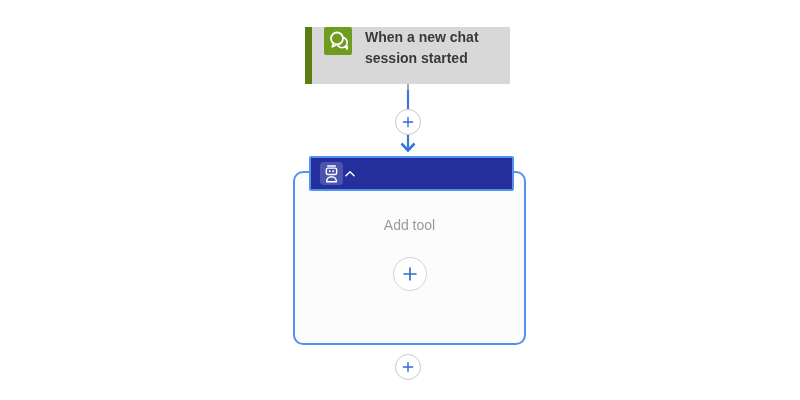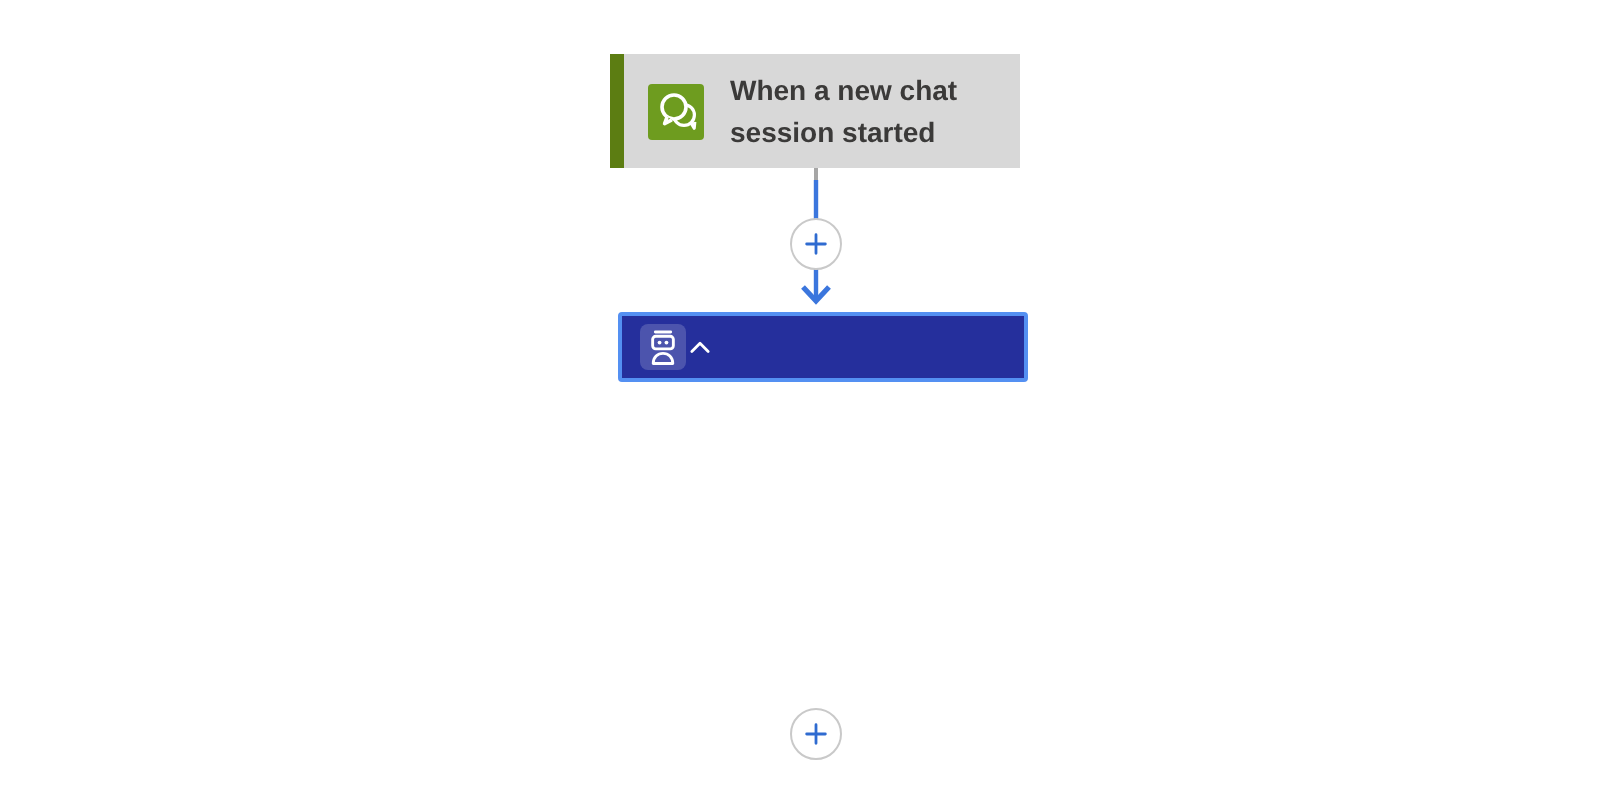--- a/index.html
+++ b/index.html
@@ -9,21 +9,21 @@
     --scope-bg:#fcfcfc; --page-bg:#ffffff; --stub-gray:#a6a6a6; --circle-border:#c9c9c9;
   }
   *{margin:0;padding:0;box-sizing:border-box}
   html,body{width:800px;height:400px;overflow:hidden;background:var(--page-bg);
     font-family:"Liberation Sans",sans-serif;}
   .canvas{position:relative;width:800px;height:400px;background:var(--page-bg);}
 
   
   .trigger-card{position:absolute;left:305px;top:27px;width:205px;height:57px;
     background:var(--trigger-card-bg);border-left:7px solid var(--trigger-accent-green);
-    display:flex;align-items:center;z-index:2;cursor:pointer;}
+    display:flex;z-index:2;cursor:pointer;}
   .trigger-icon{width:28px;height:28px;margin-left:12px;flex:0 0 auto;border-radius:2px;
     background:var(--trigger-icon-green);display:flex;align-items:center;justify-content:center;}
   .trigger-label{margin-left:13px;width:150px;font-size:14px;line-height:21px;
     font-weight:700;color:var(--trigger-text);}
 
   
   .connector-svg{position:absolute;left:396px;top:84px;width:24px;height:72px;z-index:1;}
   .plus-btn{position:absolute;border-radius:50%;background:#fff;border:1px solid var(--circle-border);
     color:var(--plus-blue);display:flex;align-items:center;justify-content:center;cursor:pointer;z-index:4;padding:0;}
   .plus-btn svg{display:block}
@@ -70,20 +70,30 @@
     <line x1="12" y1="6" x2="12" y2="66" stroke="var(--connector-blue)" stroke-width="2.2"></line>
     <path d="M5.5 59.5L12 66.5l6.5-7" fill="none" stroke="var(--connector-blue)" stroke-width="2.6"></path>
   </svg>
 
   <button class="plus-btn plus-small plus-top">
     <svg width="14" height="14" viewBox="0 0 24 24">
       <path d="M12 4v16M4 12h16" stroke="currentColor" stroke-width="2.4" stroke-linecap="round" fill="none"></path>
     </svg>
   </button>
 
+  <div class="scope-body">
+    <div class="add-tool-label">Add tool</div>
+    <div class="scope-plus-wrap">
+      <button class="plus-btn plus-large">
+        <svg width="18" height="18" viewBox="0 0 24 24">
+          <path d="M12 4v16M4 12h16" stroke="currentColor" stroke-width="2.2" stroke-linecap="round" fill="none"></path>
+        </svg>
+      </button>
+    </div>
+  </div>
 
   <div class="agent-header">
     <span class="agent-icon">
       <svg width="23" height="23" viewBox="0 0 24 24">
         <path d="M8 4.2h8" stroke="#fff" stroke-width="1.5" stroke-linecap="round" fill="none"></path>
         <rect x="6.6" y="6.4" width="10.8" height="6.6" rx="1.6" fill="none" stroke="#fff" stroke-width="1.5"></rect>
         <circle cx="10.2" cy="9.7" r="1" fill="#fff"></circle>
         <circle cx="13.8" cy="9.7" r="1" fill="#fff"></circle>
         <path d="M6.9 20.6c0-3.3 2.3-5.3 5.1-5.3s5.1 2 5.1 5.3z" fill="none" stroke="#fff" stroke-width="1.5" stroke-linejoin="round"></path>
       </svg>

